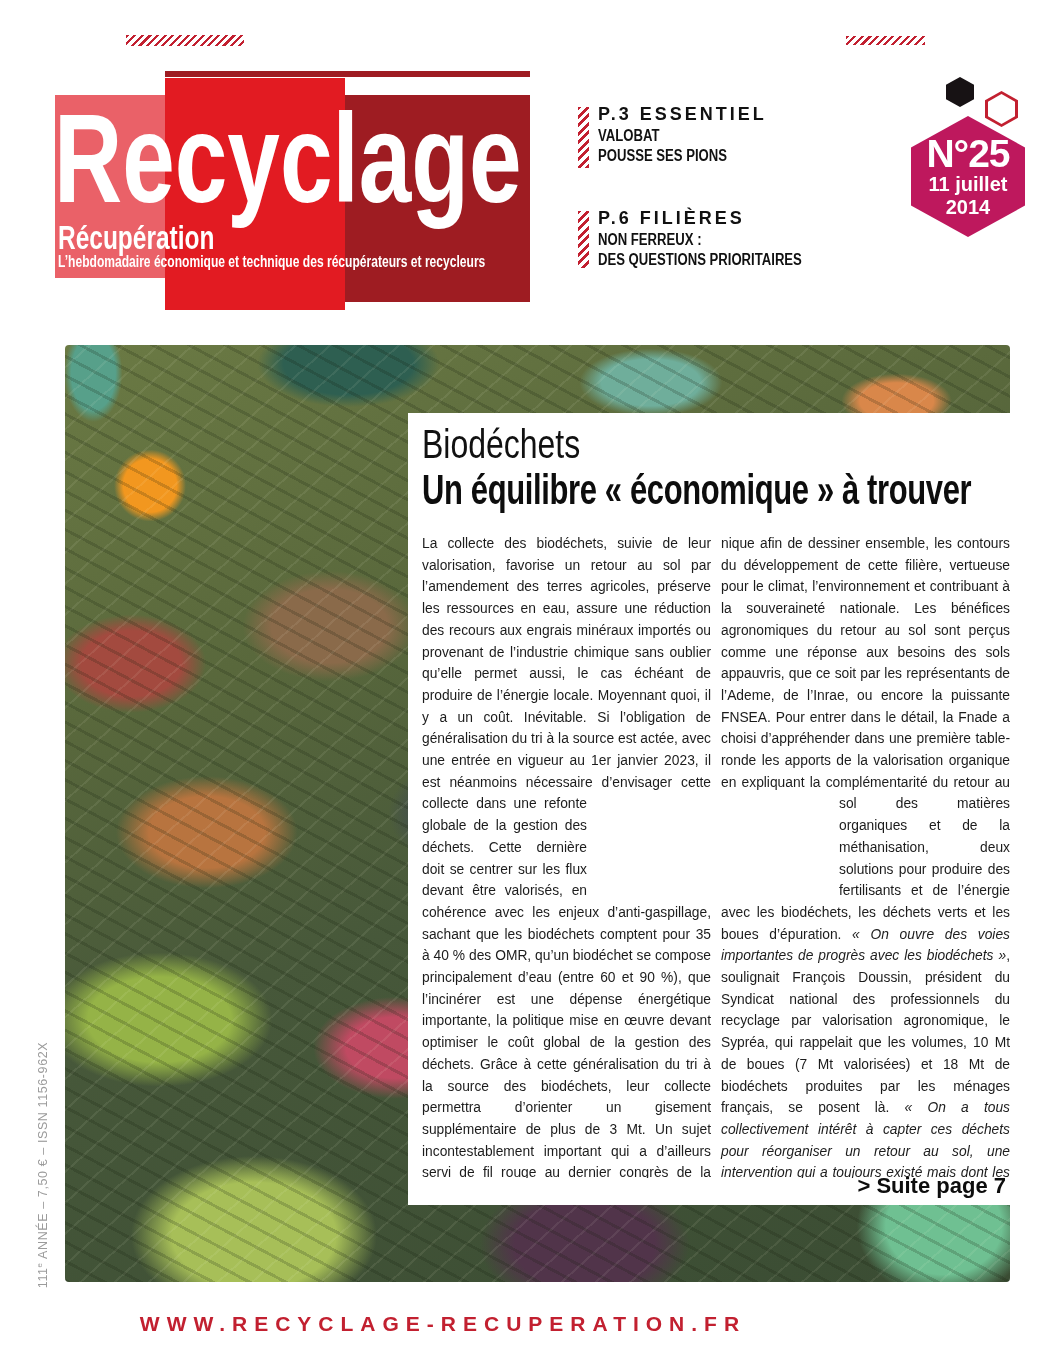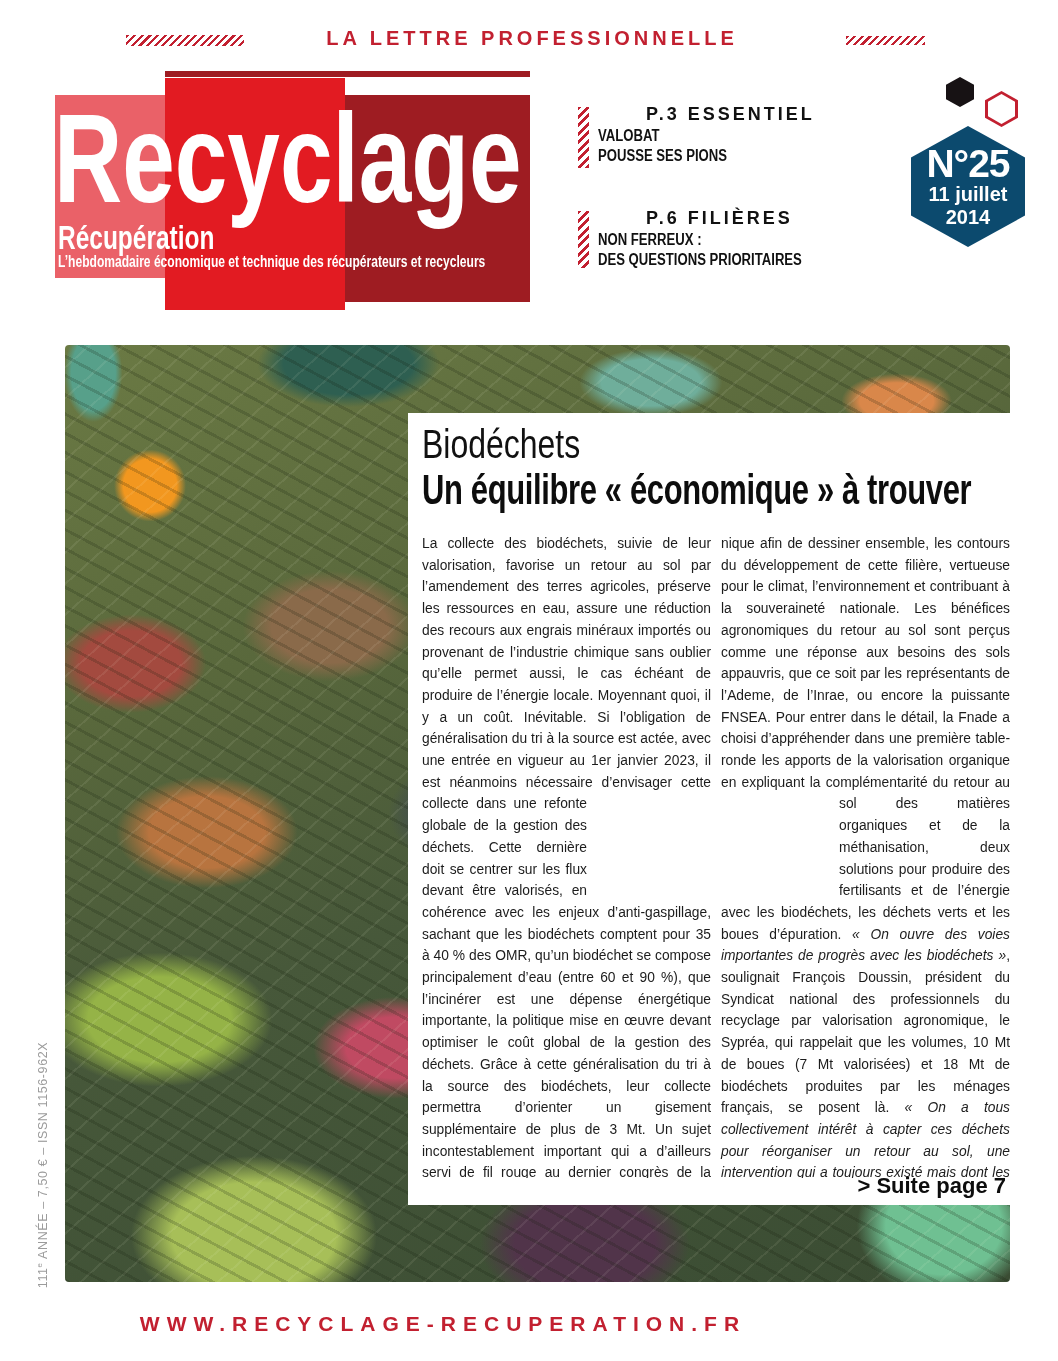--- a/index.html
+++ b/index.html
@@ -23,32 +23,32 @@
               line-height:1;transform:scaleX(0.75);transform-origin:left top;white-space:nowrap;}
   .logo-sub{position:absolute;left:58px;top:218px;color:#fff;font-size:34px;font-weight:bold;
             transform:scaleX(0.72);transform-origin:left top;white-space:nowrap;}
   .logo-tag{position:absolute;left:58px;top:252px;color:#fff;font-size:17px;font-weight:bold;
             transform:scaleX(0.71);transform-origin:left top;white-space:nowrap;}
 
   
   .toc-bar{position:absolute;width:11px;background:repeating-linear-gradient(135deg,#c22030 0 2.6px,rgba(0,0,0,0) 2.6px 6px);}
   .toc-bar-0{left:578px;top:107px;height:61px;}
   .toc-bar-1{left:578px;top:211px;height:57px;}
-  .toc-head{position:absolute;left:598px;color:#111;font-size:18px;font-weight:bold;letter-spacing:3px;white-space:nowrap;margin-left:48px;}
+  .toc-head{position:absolute;left:598px;color:#111;font-size:18px;font-weight:bold;letter-spacing:3px;white-space:nowrap;}
   .toc-head-0{top:104px;} .toc-head-1{top:208px;}
   .toc-line{position:absolute;left:598px;color:#111;font-size:16px;font-weight:bold;
             transform:scaleX(0.82);transform-origin:left top;white-space:nowrap;}
   .toc-l00{top:127px;} .toc-l01{top:147px;} .toc-l10{top:231px;} .toc-l11{top:251px;}
 
   
   .hex{clip-path:polygon(50% 0%,100% 26%,100% 74%,50% 100%,0% 74%,0% 26%);}
   .hex-black{position:absolute;left:946px;top:77px;width:28px;height:30px;background:#171214;}
   .hex-outline{position:absolute;left:985px;top:91px;width:33px;height:36px;background:#c22030;}
   .hex-outline-inner{position:absolute;left:3px;top:3px;width:27px;height:30px;background:#ffffff;}
-  .hex-badge{position:absolute;left:911px;top:126px;width:114px;height:121px;background:#0c4a6e;color:#fff;
+  .hex-badge{position:absolute;left:911px;top:116px;width:114px;height:121px;background:#be185d;color:#fff;
              display:flex;flex-direction:column;align-items:center;justify-content:center;text-align:center;}
   .hex-number{font-size:39px;font-weight:bold;line-height:1;letter-spacing:-1px;}
   .hex-date1{font-size:20px;font-weight:bold;line-height:1.15;margin-top:0;}
   .hex-date2{font-size:20px;font-weight:bold;line-height:1.15;}
 
   
   .photo{position:absolute;left:65px;top:345px;width:945px;height:937px;border-radius:4px;
     background:
       radial-gradient(58px 58px at 9% 15%,#f2971f 0 46%,rgba(242,151,31,0) 62%),
       radial-gradient(44px 74px at 3% 3%,#57a08a 0 50%,rgba(0,0,0,0) 66%),
@@ -110,21 +110,20 @@
   
   .footer-url{position:absolute;left:0;top:1312px;width:886px;text-align:center;color:#c22030;
               font-size:21px;font-weight:bold;letter-spacing:7px;}
 </style>
 </head>
 <body>
 
 <div class="page">
 
   <div class="hatch hatch-left"></div>
-  <div class="kicker">LA LETTRE PROFESSIONNELLE</div>
   <div class="hatch hatch-right"></div>
 
   <div class="logo-topline"></div>
   <div class="blk blk-light"></div>
   <div class="blk blk-bright"></div>
   <div class="blk blk-dark"></div>
   <div class="logo-title">Recyclage</div>
   <div class="logo-sub">Récupération</div>
   <div class="logo-tag">L’hebdomadaire économique et technique des récupérateurs et recycleurs</div>
 

